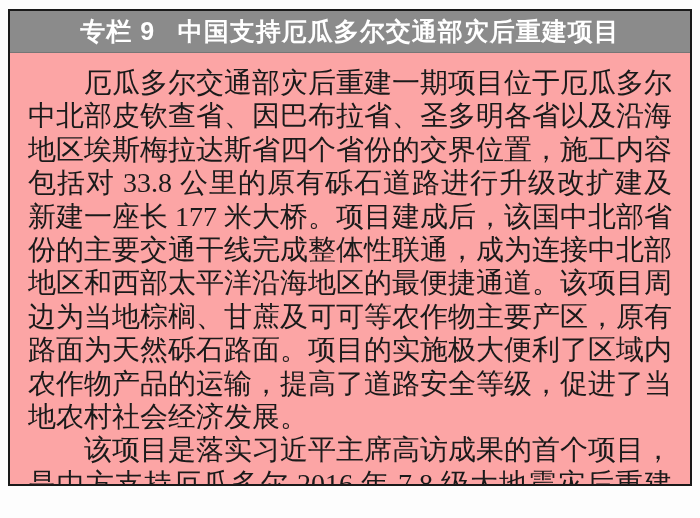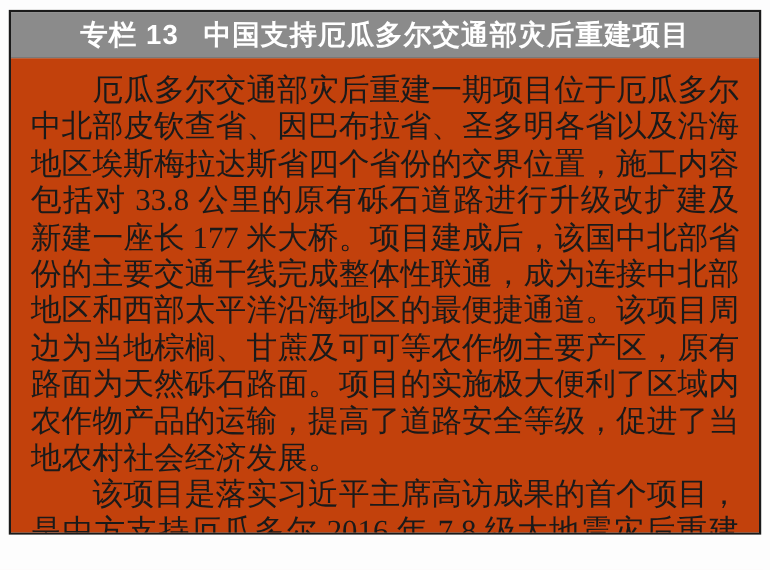--- a/index.html
+++ b/index.html
@@ -62,21 +62,21 @@
     letter-spacing: 0;
     word-break: break-all;
   }
 </style>
 </head>
 <body>
 
 <div class="page">
   <div class="column-box" style="border-color: rgb(26, 26, 26);">
     <div class="column-header" style="background-color: rgb(139, 139, 139); color: rgb(255, 255, 255);">
-      <span class="label">专栏 13</span>
+      <span class="label">专栏 9</span>
       <span class="title">中国支持厄瓜多尔交通部灾后重建项目</span>
     </div>
-    <div class="column-body" style="background-color: #c2410c; color: rgb(26, 26, 26);">
+    <div class="column-body" style="background-color: #fca5a5; color: rgb(26, 26, 26);">
       <p>厄瓜多尔交通部灾后重建一期项目位于厄瓜多尔中北部皮钦查省、因巴布拉省、圣多明各省以及沿海地区埃斯梅拉达斯省四个省份的交界位置，施工内容包括对 33.8 公里的原有砾石道路进行升级改扩建及新建一座长 177 米大桥。项目建成后，该国中北部省份的主要交通干线完成整体性联通，成为连接中北部地区和西部太平洋沿海地区的最便捷通道。该项目周边为当地棕榈、甘蔗及可可等农作物主要产区，原有路面为天然砾石路面。项目的实施极大便利了区域内农作物产品的运输，提高了道路安全等级，促进了当地农村社会经济发展。</p>
       <p>该项目是落实习近平主席高访成果的首个项目，是中方支持厄瓜多尔 2016 年 7.8 级大地震灾后重建的重大成果。2023 年项目竣工通车，不仅解决了沿线约 150 万居民的出行困难，同时为完善厄瓜多尔全国公路网、推动地方经济发展提供重要助力，是两国不断深化友好合作的又一例证。</p>
     </div>
   </div>
 </div>
 
 </body></html>

